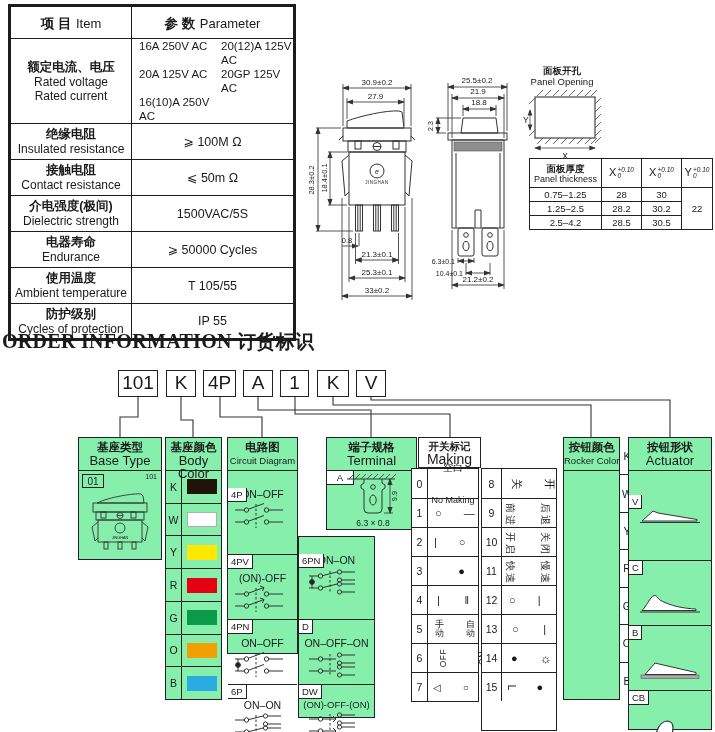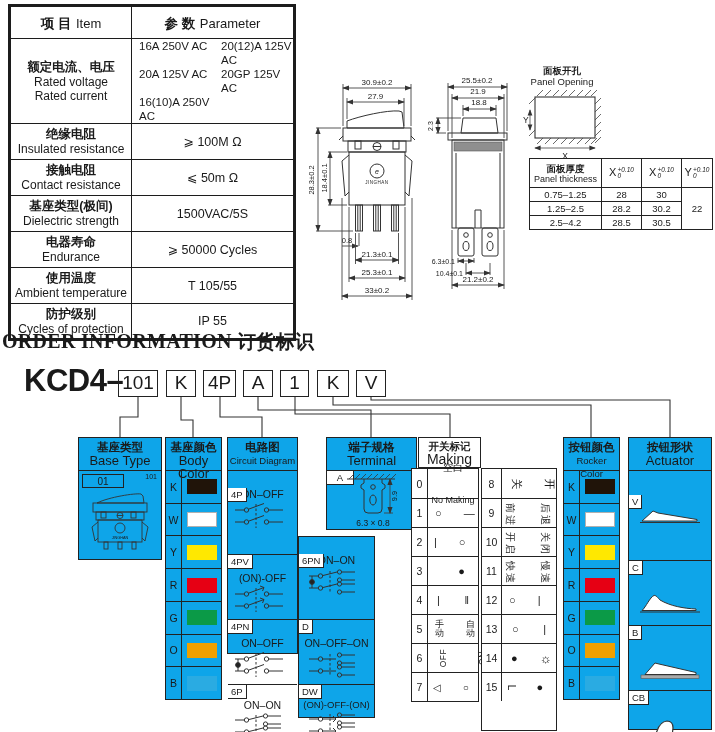--- a/index.html
+++ b/index.html
@@ -29,21 +29,21 @@
   .oi-title .cjk{font-family:"Liberation Sans","DejaVu Sans",sans-serif;font-size:19px;}
   .kcd{position:absolute;left:24px;top:363px;font-size:31px;font-weight:bold;letter-spacing:-.5px;}
   .cbx{position:absolute;top:370px;height:27px;border:1.6px solid #222;box-sizing:border-box;
        text-align:center;font-size:19px;line-height:24px;}
   .cb0{left:118px;width:40px;} .cb1{left:166px;width:30px;} .cb2{left:203px;width:33px;}
   .cb3{left:243px;width:30px;} .cb4{left:280px;width:29px;} .cb5{left:317px;width:32px;}
   .cb6{left:356px;width:30px;}
   .conn{position:absolute;left:0;top:397px;}
 
   
-  .col{position:absolute;border:1.6px solid #222;box-sizing:border-box;background:#0ea5e9;}
+  .col{position:absolute;border:1.6px solid #222;box-sizing:border-box;background:#86efac;}
   .col-hdr{height:33px;border-bottom:1.3px solid #222;text-align:center;padding-top:2px;box-sizing:border-box;}
   .hcn{font-size:11.5px;font-weight:bold;line-height:14px;}
   .hen{font-size:13px;line-height:13px;}
   .tab{position:absolute;left:0;top:0;border-right:1.2px solid #222;border-bottom:1.2px solid #222;
        font-size:9.5px;line-height:13px;padding:0 3px;background:#fff;}
   .cell{position:relative;border-top:1.3px solid #222;box-sizing:border-box;}
   .cell.first{border-top:none;}
   .ckt-title{text-align:center;font-size:10.5px;margin-top:17px;}
   .c-row{display:flex;height:32.8px;box-sizing:border-box;}
   .c-row + .c-row{border-top:1.25px solid #222;}
@@ -81,21 +81,21 @@
        border:1.6px solid #222;}
   .thk td{border:1.2px solid #222;text-align:center;padding:0;font-size:9.5px;}
   .thk tr.hd{height:29px;}
   .thk tr.dt{height:14px;}
   .thk .l1{font-size:9.5px;font-weight:bold;line-height:11px;}
   .thk .l2{font-size:9px;line-height:10px;}
   .tbase{font-size:11px;}
   .tol{display:inline-flex;flex-direction:column;font-size:6.5px;line-height:6.5px;vertical-align:middle;
        margin-left:1px;font-style:normal;text-align:left;}
 
-  .b01{position:absolute;left:3px;top:3px;width:42px;height:14px;border:1.2px solid #222;
+  .b01{position:absolute;left:3px;top:3px;width:22px;height:14px;border:1.2px solid #222;
        font-size:10px;line-height:13px;text-align:center;box-sizing:border-box;}
   .b101{position:absolute;right:4px;top:2px;font-size:7px;}
 </style>
 </head>
 <body>
 
 <div id="page">
 
   <table class="spec">
     <colgroup>
@@ -132,21 +132,21 @@
     </tr>
     <tr class="h-std">
       <td>
             <div class="cnb">接触电阻</div>
             <div class="enl">Contact resistance</div>
           </td>
       <td class="val">⩽ 50m Ω</td>
     </tr>
     <tr class="h-std">
       <td>
-            <div class="cnb">基座类型(极间)</div>
+            <div class="cnb">介电强度(极间)</div>
             <div class="enl">Dielectric strength</div>
           </td>
       <td class="val">1500VAC/5S</td>
     </tr>
     <tr class="h-std">
       <td>
             <div class="cnb">电器寿命</div>
             <div class="enl">Endurance</div>
           </td>
       <td class="val">⩾ 50000 Cycles</td>
@@ -346,21 +346,20 @@
           <td>30.5</td>
     </tr>
   </tbody>
     </table>
 
   <div class="oi-title">
     <span>ORDER INFORMATION</span>
     <span class="cjk">订货标识</span>
   </div>
 
-  <div class="kcd">KCD4–</div>
   <div class="cbx cb0">101</div>
   <div class="cbx cb1">K</div>
   <div class="cbx cb2">4P</div>
   <div class="cbx cb3">A</div>
   <div class="cbx cb4">1</div>
   <div class="cbx cb5">K</div>
   <div class="cbx cb6">V</div>
 
   <svg class="conn" width="715" height="41" viewBox="0 0 715 41">
     <g stroke="#333" stroke-width="1.1" fill="none">
@@ -780,21 +779,21 @@
     <div class="m-row">
       <div class="m-num">15</div>
       <div class="m-sym sb" style="padding:0 7px">
           <span class="vlr">L</span>
           <span>●</span>
           <span class="vlr">R</span>
         </div>
     </div>
   </div>
 
-  <div class="col" style="left:563px;top:437px;width:57px;height:263px;display:flex;flex-direction:column">
+  <div class="col" style="left:563px;top:437px;width:57px;height:263px;display:flex;flex-direction:row">
     <div class="col-hdr" style="flex:none">
       <div class="hcn">按钮颜色</div>
       <div class="hen" style="font-size:9.5px">Rocker Color</div>
     </div>
     <div style="flex:1;display:flex;flex-direction:column">
       <div class="c-row" style="flex:1">
           <div class="c-letter">K</div>
           <div class="c-swwrap">
             <div class="sw" style="background-color: rgb(32, 20, 9);"></div>
           </div>

